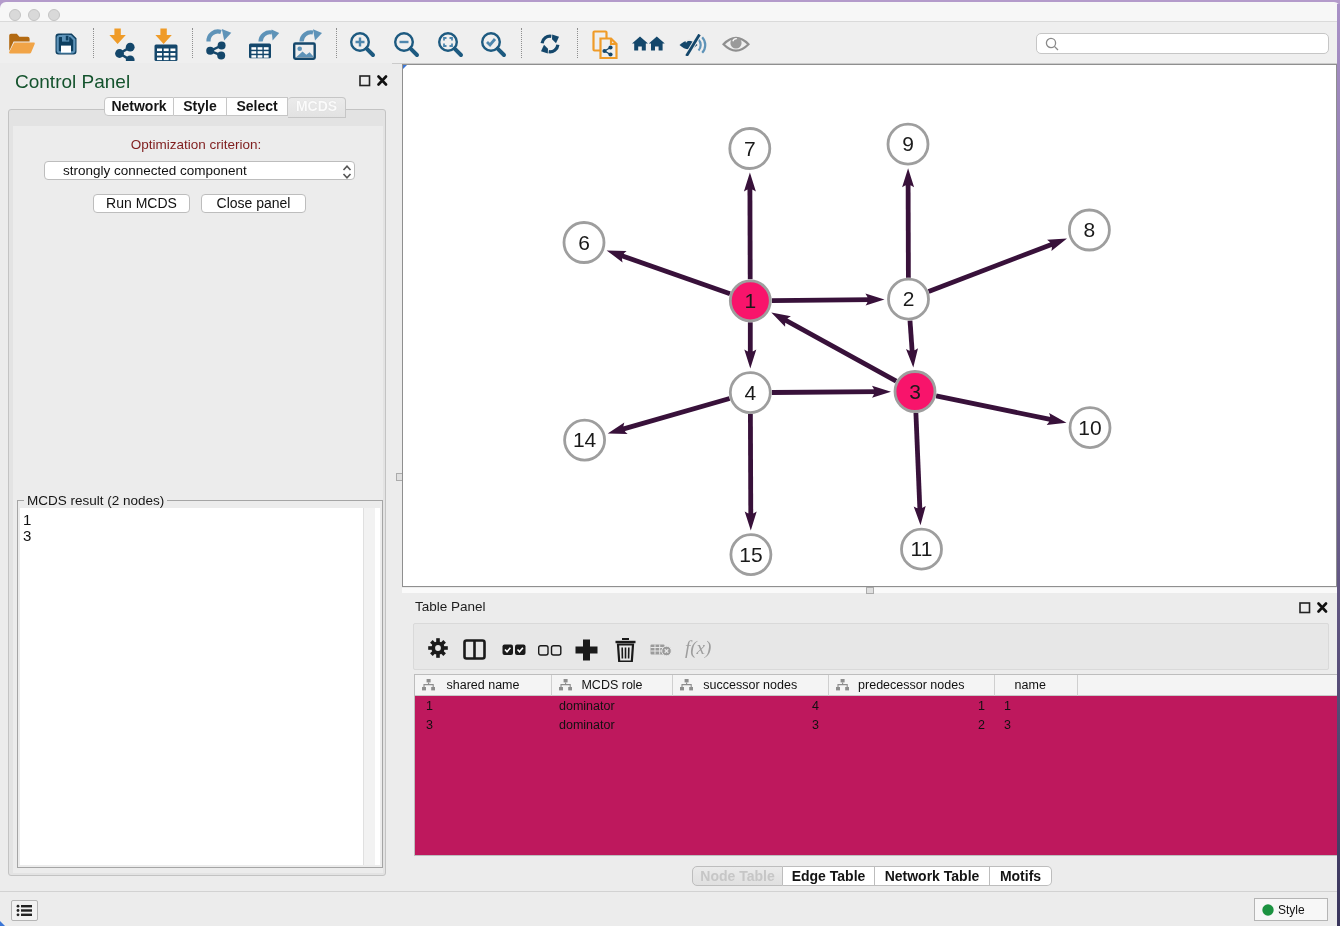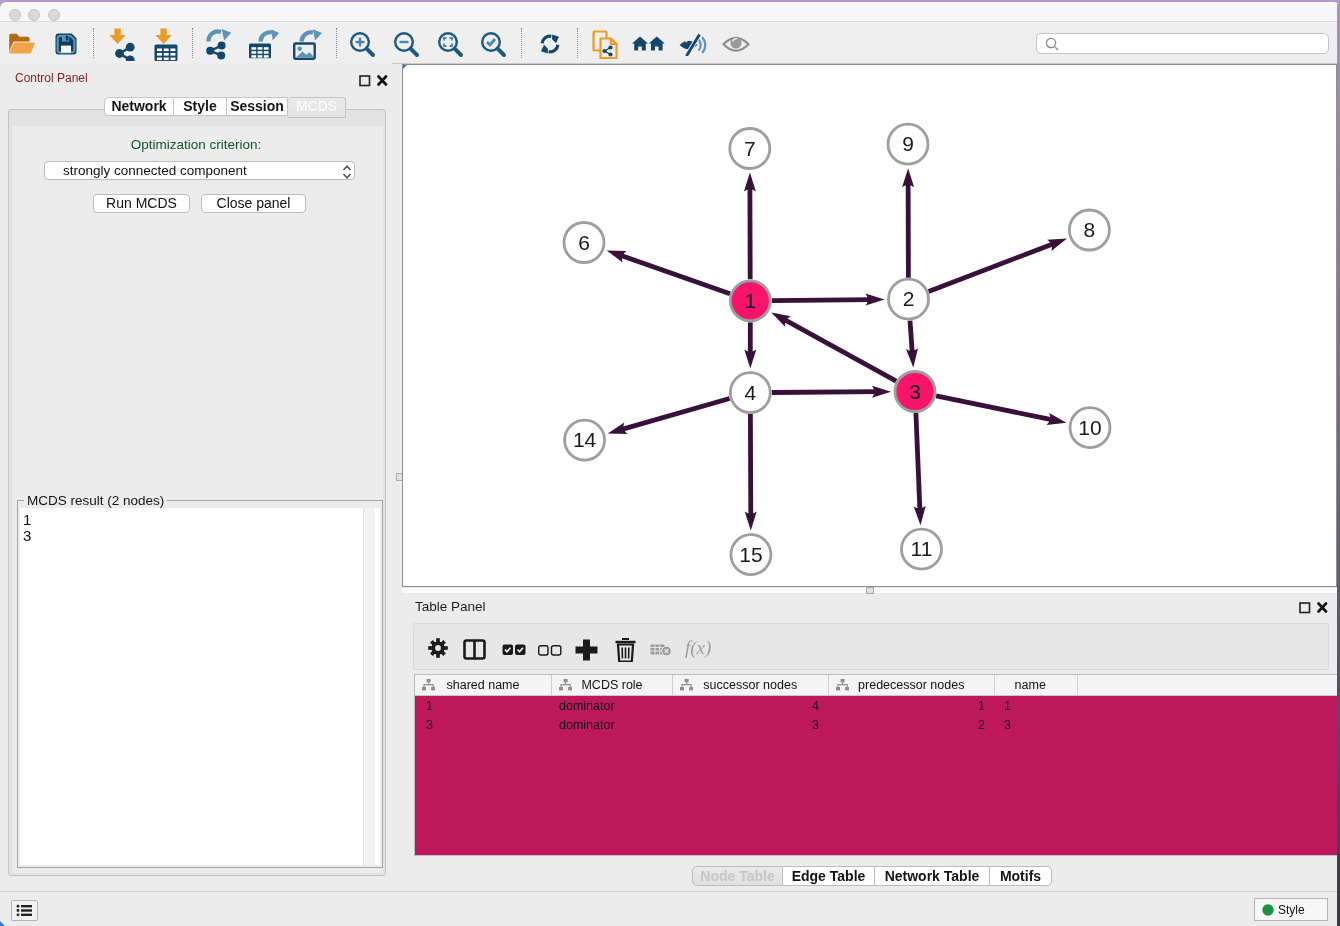--- a/index.html
+++ b/index.html
@@ -12,28 +12,28 @@
 #rightedge { right:0; top:4px; width:3px; height:922px; background:linear-gradient(#a991c7,#39355c); z-index:50; }
 #titlebar { left:0; top:2px; width:1340px; height:20px; background:#f7f7f7; border-bottom:1px solid #dadada; border-radius:6px 6px 0 0; }
 .tl { position:absolute; top:7px; width:12px; height:12px; border-radius:50%; background:#d9d9d9; border:1px solid #c4c4c4; }
 #titletext { position:absolute; top:2px; left:0; width:100%; text-align:center; font-size:13.5px; color:#9d9d9d; }
 #toolbar { left:0; top:22px; width:1340px; height:42px; background:#efefef; border-bottom:1px solid #cbcbcb; }
 .tsep { position:absolute; top:6px; height:30px; width:0; border-left:1px dotted #8f8f8f; }
 #searchbox { position:absolute; left:1036px; top:11px; width:293px; height:21px; background:#fff; border:1px solid #c6c6c6; border-radius:5px; }
 
 
 #cpanel { left:0; top:63px; width:392px; height:828px; background:#ececec; }
-#cp-title { position:absolute; left:15px; top:8px; font-size:12px; color:#7f1d1d; }
+#cp-title { position:absolute; left:15px; top:8px; font-size:19px; color:#14532d; }
 #cp-box { position:absolute; left:8px; top:46px; width:378px; height:767px; background:#e3e3e3; border:1px solid #c3c3c3; border-radius:3px; }
 #cp-inner { position:absolute; left:4px; top:16px; width:370px; height:747px; background:#ececec; }
 .tabs { position:absolute; display:flex; font-size:14px; }
 .tab { background:#fefefe; border:1px solid #c6c6c6; border-left:none; color:#141414; text-align:center; line-height:17px; height:19px; font-weight:bold; }
 .tab.first { border-left:1px solid #c6c6c6; border-radius:4px 0 0 4px; }
 .tab.sel { background:linear-gradient(#ebebeb,#e2e2e2); color:#fbfbfb; border-radius:4px 4px 0 0; height:21px; text-shadow:0 0 1px #cfcfcf; }
-#optlabel { position:absolute; left:0; top:74px; width:392px; text-align:center; font-size:13.5px; color:#14532d; }
+#optlabel { position:absolute; left:0; top:74px; width:392px; text-align:center; font-size:13.5px; color:#7f1d1d; }
 #optselect { position:absolute; left:44px; top:98px; width:311px; height:19px; background:#fff; border:1px solid #bdbdbd; border-radius:4px; font-size:13.5px; color:#111; line-height:17px; padding-left:18px; }
 .btn { position:absolute; background:#fff; border:1px solid #bdbdbd; border-radius:4px; font-size:14px; color:#111; text-align:center; height:19px; line-height:17px; }
 #fieldset { position:absolute; left:17px; top:437px; width:366px; height:368px; border:1px solid #a5a5a5; }
 #legend { position:absolute; left:6px; top:-8px; background:#ececec; padding:0 3px; font-size:13.5px; color:#161616; }
 #resultarea { position:absolute; left:2px; top:7px; width:360px; height:357px; background:#fff; font-size:15px; color:#111; line-height:15.6px; padding:4px 0 0 3px; }
 #resultscroll { position:absolute; right:5px; top:0; width:12px; height:357px; background:#f2f2f2; border-left:1px solid #e0e0e0; }
 #vsplit { left:396px; top:473px; width:8px; height:8px; background:#e0e0e0; border:1px solid #ababab; }
 
 
 #netwin { left:402px; top:64px; width:935px; height:523px; border:1px solid #8f8f8f; background:#fff; }
@@ -227,21 +227,21 @@
   <svg class="icon" style="left:359px;top:12px" width="30" height="12" viewBox="0 0 30 12">
       <rect x="1" y="1" width="9.5" height="9.5" fill="none" stroke="#222" stroke-width="1.6"></rect>
       <path d="M19.5,1.5 L27,9.5 M27,1.5 L19.5,9.5" stroke="#111" stroke-width="2.6" stroke-linecap="round" fill="none"></path>
     </svg>
   <div id="cp-box">
       <div id="cp-inner"></div>
     </div>
   <div class="tabs" style="left:80px; top:34px;padding-left:24px;">
     <div class="tab first" style="width:70px;">Network</div>
     <div class="tab" style="width:53px;">Style</div>
-    <div class="tab" style="width:61px;">Session</div>
+    <div class="tab" style="width:61px;">Select</div>
     <div class="tab sel" style="width:58px;">MCDS</div>
   </div>
   <div id="optlabel">Optimization criterion:</div>
   <div id="optselect">strongly connected component
     <svg width="10" height="14" viewBox="0 0 10 14" style="position:absolute;right:2px;top:2.5px;">
         <path d="M1.5,5 L5,1.2 L8.5,5" fill="none" stroke="#555" stroke-width="1.6"></path>
         <path d="M1.5,9 L5,12.8 L8.5,9" fill="none" stroke="#555" stroke-width="1.6"></path>
       </svg>
   </div>
   <div class="btn" style="left:93px; top:131px; width:97px;">Run MCDS</div>

